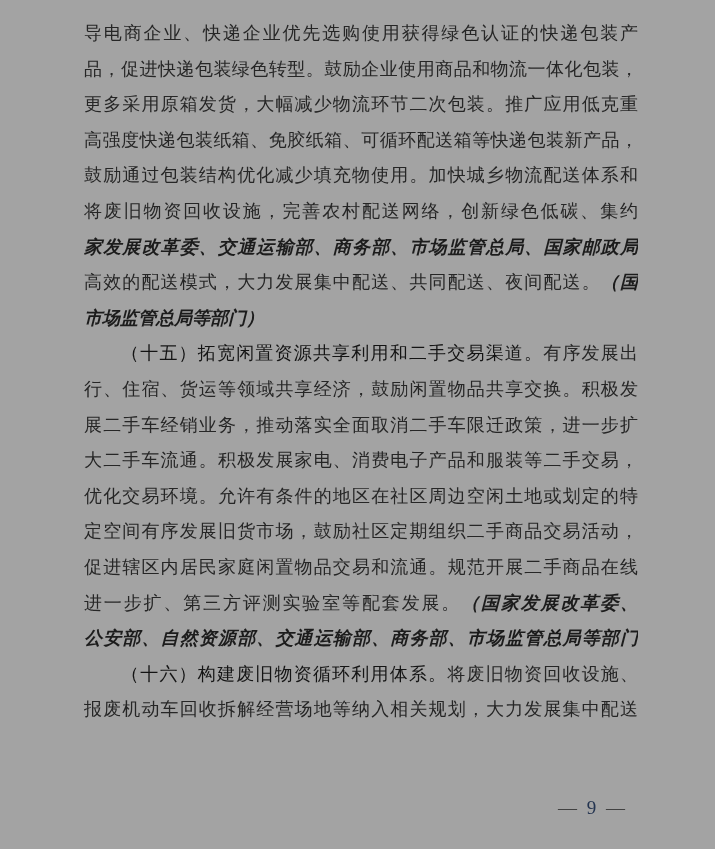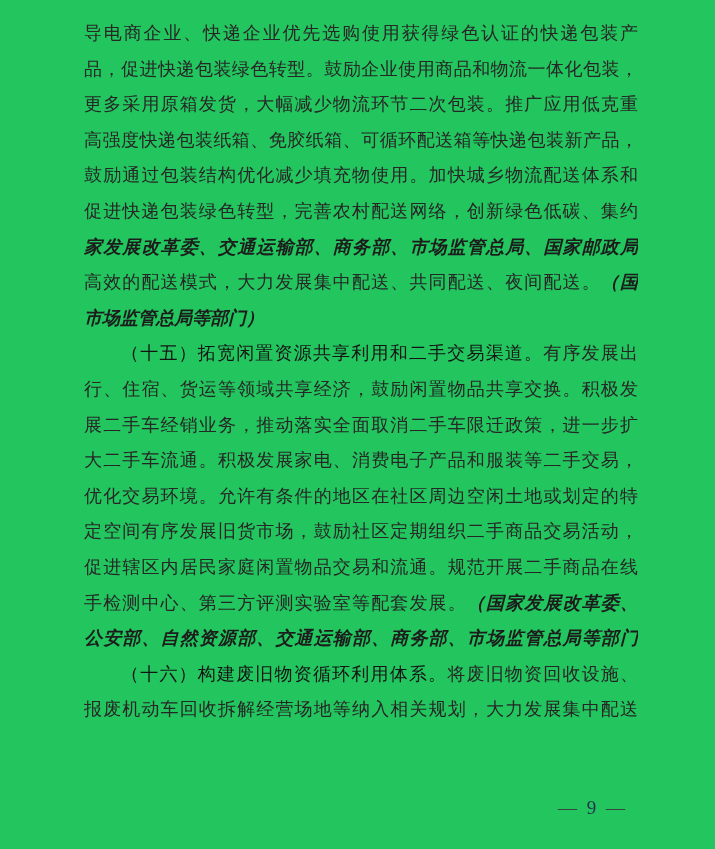--- a/index.html
+++ b/index.html
@@ -4,21 +4,21 @@
 <style>
   html, body {
     margin: 0;
     padding: 0;
     background: #f2f2f0;
   }
   .page {
     position: relative;
     width: 715px;
     height: 849px;
-    background: #22c55e;
+    background: #a3a3a3;
     overflow: hidden;
     font-family: "Liberation Serif", "DejaVu Serif", serif;
   }
   .text-block {
     position: absolute;
     left: 84px;
     top: 16px;
     width: 554px;
   }
   .line {
@@ -68,32 +68,32 @@
 </head>
 <body>
 
 <div class="page">
   <div class="text-block">
       <div class="line"><span class="seg-body">导电商企业、快递企业优先选购使用获得绿色认证的快递包装产</span></div>
       <div class="line"><span class="seg-body">品，促进快递包装绿色转型。鼓励企业使用商品和物流一体化包装，</span></div>
       <div class="line"><span class="seg-body">更多采用原箱发货，大幅减少物流环节二次包装。推广应用低克重</span></div>
       <div class="line"><span class="seg-body">高强度快递包装纸箱、免胶纸箱、可循环配送箱等快递包装新产品，</span></div>
       <div class="line"><span class="seg-body">鼓励通过包装结构优化减少填充物使用。加快城乡物流配送体系和</span></div>
-      <div class="line"><span class="seg-body">促进快递包装绿色转型，完善农村配送网络，创新绿色低碳、集约</span></div>
+      <div class="line"><span class="seg-body">将废旧物资回收设施，完善农村配送网络，创新绿色低碳、集约</span></div>
       <div class="line"><span class="seg-attribution">家发展改革委、交通运输部、商务部、市场监管总局、国家邮政局</span></div>
       <div class="line"><span class="seg-body">高效的配送模式，大力发展集中配送、共同配送、夜间配送。</span><span class="seg-attribution">（国</span></div>
       <div class="line last"><span class="seg-attribution">市场监管总局等部门）</span></div>
       <div class="line indent"><span class="seg-heading">（十五）拓宽闲置资源共享利用和二手交易渠道。</span><span class="seg-body">有序发展出</span></div>
       <div class="line"><span class="seg-body">行、住宿、货运等领域共享经济，鼓励闲置物品共享交换。积极发</span></div>
       <div class="line"><span class="seg-body">展二手车经销业务，推动落实全面取消二手车限迁政策，进一步扩</span></div>
       <div class="line"><span class="seg-body">大二手车流通。积极发展家电、消费电子产品和服装等二手交易，</span></div>
       <div class="line"><span class="seg-body">优化交易环境。允许有条件的地区在社区周边空闲土地或划定的特</span></div>
       <div class="line"><span class="seg-body">定空间有序发展旧货市场，鼓励社区定期组织二手商品交易活动，</span></div>
       <div class="line"><span class="seg-body">促进辖区内居民家庭闲置物品交易和流通。规范开展二手商品在线</span></div>
-      <div class="line"><span class="seg-body">手检测中心、第三方评测实验室等配套发展。</span><span class="seg-attribution">（国家发展改革委、</span></div>
+      <div class="line"><span class="seg-body">进一步扩、第三方评测实验室等配套发展。</span><span class="seg-attribution">（国家发展改革委、</span></div>
       <div class="line"><span class="seg-attribution">公安部、自然资源部、交通运输部、商务部、市场监管总局等部门</span></div>
       <div class="line indent"><span class="seg-heading">（十六）构建废旧物资循环利用体系。</span><span class="seg-body">将废旧物资回收设施、</span></div>
       <div class="line"><span class="seg-body">报废机动车回收拆解经营场地等纳入相关规划，大力发展集中配送</span></div>
     </div>
   <div class="page-number">
     <span class="dash">—</span>
     <span class="num">9</span>
     <span class="dash">—</span>
   </div>
 </div>

